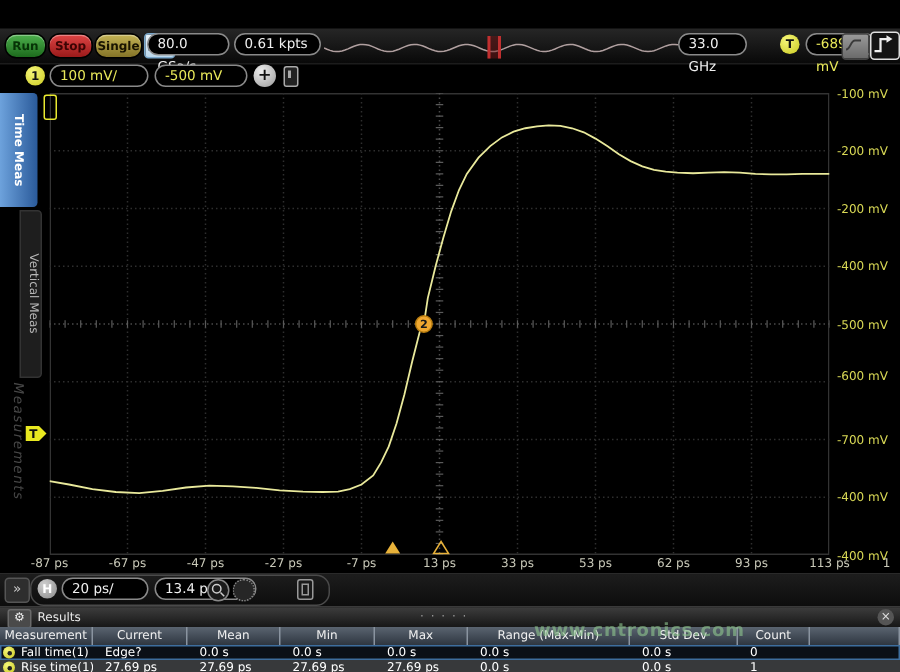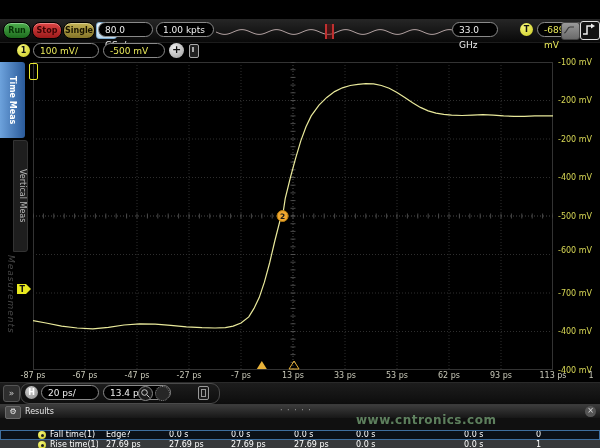--- a/index.html
+++ b/index.html
@@ -80,21 +80,21 @@
            border-radius:2px;color:#eee;font-size:8px;line-height:10px;text-align:center;}
   .res-title-label{position:absolute;left:25px;top:2px;color:#e8e8e8;font-size:8px;}
   .res-dots{position:absolute;left:280px;top:1px;color:#9a9a9a;font-size:8px;letter-spacing:1px;}
   .res-close{position:absolute;right:4px;top:1px;width:11px;height:11px;border-radius:50%;background:#555;
              color:#ddd;text-align:center;line-height:10px;font-size:8px;}
   .tgrid{display:grid;grid-template-columns:62px 63px 62px 63px 62px 108px 72px 48px 1fr;}
   .thead{position:absolute;left:0;top:13px;width:600px;height:12px;
          background:linear-gradient(#5a6470,#2e3640);}
   .thead div{color:#f0f0f0;font-size:8px;text-align:center;line-height:12px;border-right:1px solid #8a94a0;overflow:hidden;}
   .tbody{position:absolute;left:0;top:25px;width:600px;}
-  .trow{height:10px;padding-left:36px;}
+  .trow{height:10px;}
   .trow div{font-size:8px;line-height:10px;padding-left:8px;color:#fff;overflow:hidden;white-space:nowrap;box-sizing:border-box;}
   .trow .mcell{padding-left:14px;position:relative;}
   .rbadge{position:absolute;left:2px;top:1px;width:8px;height:8px;border-radius:50%;
           background:radial-gradient(circle at 35% 30%,#f6f67a,#c8c820);}
   .rbadge:after{content:"";position:absolute;left:2.5px;top:2.5px;width:3px;height:3px;border-radius:50%;background:#222;}
   .row-sel{background:#0b1017;outline:1px solid #3e6e9e;outline-offset:-1px;}
   .row-alt{background:#37393b;}
   .sitemark{position:absolute;left:356px;top:413px;font-size:12px;font-weight:bold;
             color:rgba(140,195,140,.62);letter-spacing:.5px;white-space:nowrap;}
 </style>
@@ -108,21 +108,21 @@
   <div class="btn btn-run">Run</div>
   <div class="btn btn-stop">Stop</div>
   <div class="btn btn-single">Single</div>
   <div class="iconbtn">
     <svg width="17" height="13" viewBox="0 0 17 13">
       <path d="M2,10 C6,10 6,3 10,3 L14,3" stroke="#15304a" stroke-width="1.6" fill="none"></path>
       <path d="M12,1 L15,3 L12,5" fill="#15304a"></path>
     </svg>
   </div>
   <div class="valbox" style="left:98px;top:22px;width:55px;">80.0 GSa/s</div>
-  <div class="valbox" style="left:156px;top:22px;width:58px;">1.00 kpts</div>
+  <div class="valbox" style="left:156px;top:22px;width:58px;">0.61 kpts</div>
   <svg class="preview" id="previewsvg">
       <polyline points="0,7 2,7.853620378884477 4,8.59560367265523 6,9.128912774222695 8,9.383801136952858 10,9.326934278037577 12,8.965749286053827 14,8.34748219318793 16,7.552990413082573 18,6.686178150313659 20,5.860407734026626 22,5.1836740112609725 24,4.74448070343259 26,4.600265826198376 28,4.769889904591134 30,5.231169380034608 32,5.923777792037554 34,6.7571353159450105 36,7.622254857343659 38,8.40599546240238 40,9.005858972925422 42,9.343394808962486 44,9.374459791896117 46,9.094991220987662 48,8.541538196292455 50,7.786481701152396 52,6.928568565304352 54,6.079997283695232 56,5.351744616877374 58,4.8390519707039115 60,4.608969656992427 62,4.691588005676865 64,5.076102129886911 66,5.712224996798956 68,6.516764001839701 70,7.384500957153301 72,8.201952601640416 74,8.862212023201282 76,9.27893002134206 78,9.397607917519416 80,9.202724931390707 82,8.71976799959409 84,8.01189857590331 86,7.171692331022534 88,6.309032040003843 90,5.536737034150617 92,4.955808607989129 94,4.642220997562246 96,4.6369854153735695 98,4.9407865746151405 100,5.51389314188532 102,6.281353829454547 104,7.142799578407475 106,7.985569896122793 108,8.699446676264923 110,9.191068601746306 112,9.396141004707136 114,9.287844369271125 116,8.880341807058805 118,8.226926795296208 120,7.4130534176569824 122,6.545160617937237 124,5.736752038679493 126,5.093551933429795 128,4.699678473064939 130,4.606642711100596 132,4.826611931184103 134,5.330818401016293 136,6.053321637005262 138,6.899632147983465 140,7.7590688386024285 142,8.519233962330059 144,9.080712579320426 146,9.370074113517678 148,9.349475656035287 150,9.0216110879099 152,8.429358772408126 154,7.650173891938886 156,6.785958803770112 158,5.949736176691109 160,5.2508678053619775 162,4.780752196406136 164,4.600871406190233 166,4.734750373415827 168,5.164880310770887 170,5.835008516686575 172,6.657495143976156 174,7.524774801879376 176,8.323424034980057 178,8.948994924019079 180,9.319674859654107 182,9.386986054161161 184,9.142125501266992 186,8.617116239620417 188,7.8806193568404295 190,7.028954443253969 192,6.173502846821236 194,5.42614114059969 196,4.884609824315039 198,4.6197307517365225 200,4.666144997868636 202,5.017782474327689 204,5.628655779852335 206,6.418874465608989 208,7.285093165364091 210,8.114027176568648 212,8.797267914971885 214,9.245460666987903 216,9.399990463197229 218,9.240647786068692 220,8.788271585150436 222,8.102023944308517 224,7.271652821985412 226,6.405754748854251 228,5.61757249568429 230,5.010185102595477 232,4.663027128293974 234,4.621500141537598 236,4.891035071425177 " fill="none" stroke="#cdb9b9" stroke-width="1" opacity="0.85"></polyline>
     </svg>
   <div class="prevmark"></div>
   <div class="valbox" style="left:452px;top:22px;width:46px;">33.0 GHz</div>
   <div class="badge t-badge">T</div>
   <div class="valbox yellowtxt" style="left:537px;top:22px;width:47px;">-689 mV</div>
   <div class="graybtn">
     <svg width="15" height="14" viewBox="0 0 15 14">
         <path d="M2,10 C5,10 5,4 8,4 L12,4" stroke="#3a3a3a" stroke-width="1.2" fill="none"></path>
@@ -307,20 +307,31 @@
   <div class="dotbtn"></div>
   <div class="sqbtn"></div>
 
   <div class="results">
     <div class="res-title">
       <div class="gearbtn">⚙</div>
       <div class="res-title-label">Results</div>
       <div class="res-dots">· · · · ·</div>
       <div class="res-close">×</div>
     </div>
+    <div class="thead tgrid" id="thead">
+        <div>Measurement</div>
+        <div>Current</div>
+        <div>Mean</div>
+        <div>Min</div>
+        <div>Max</div>
+        <div>Range (Max-Min)</div>
+        <div>Std Dev</div>
+        <div>Count</div>
+        <div></div>
+      </div>
     <div class="tbody" id="tbody">
         <div class="trow tgrid row-sel">
           <div class="mcell">Fall time(1)<span class="rbadge"></span></div>
           <div>Edge?</div>
           <div>0.0 s</div>
           <div>0.0 s</div>
           <div>0.0 s</div>
           <div>0.0 s</div>
           <div>0.0 s</div>
           <div>0</div>

